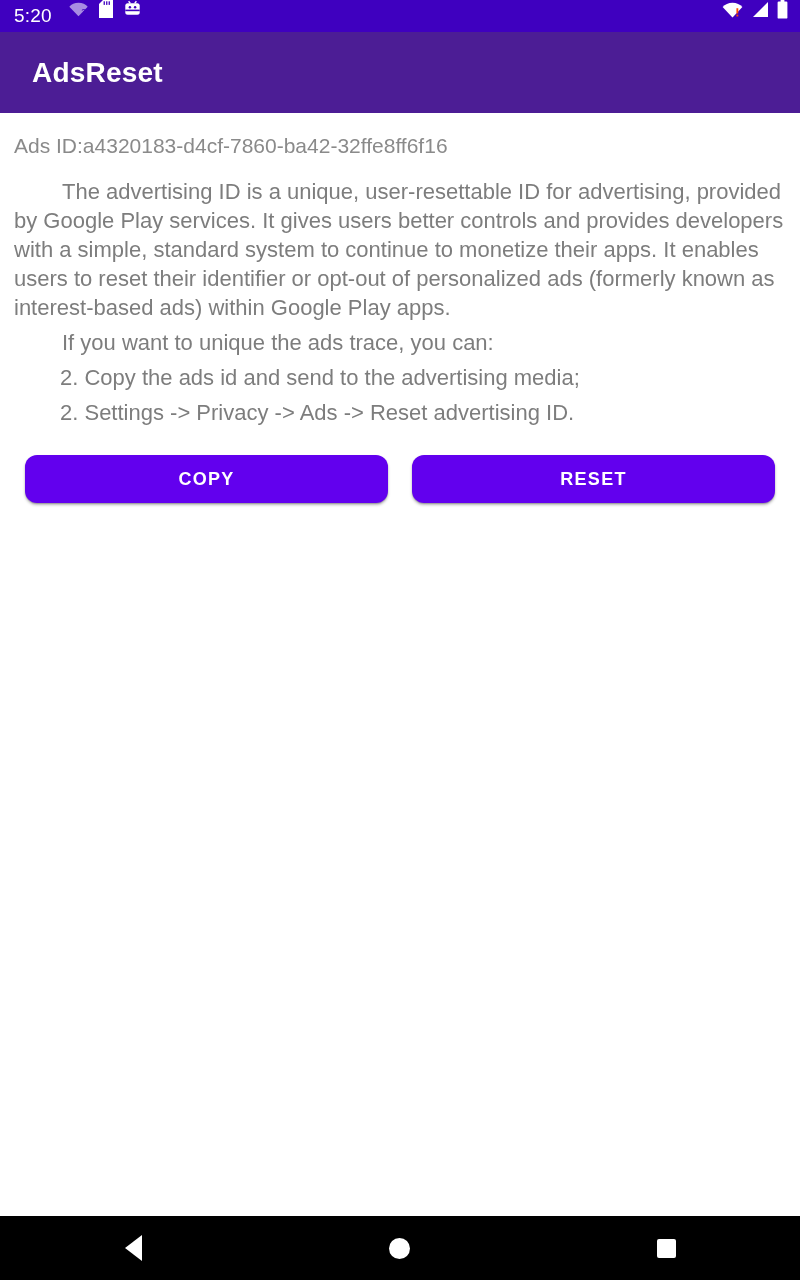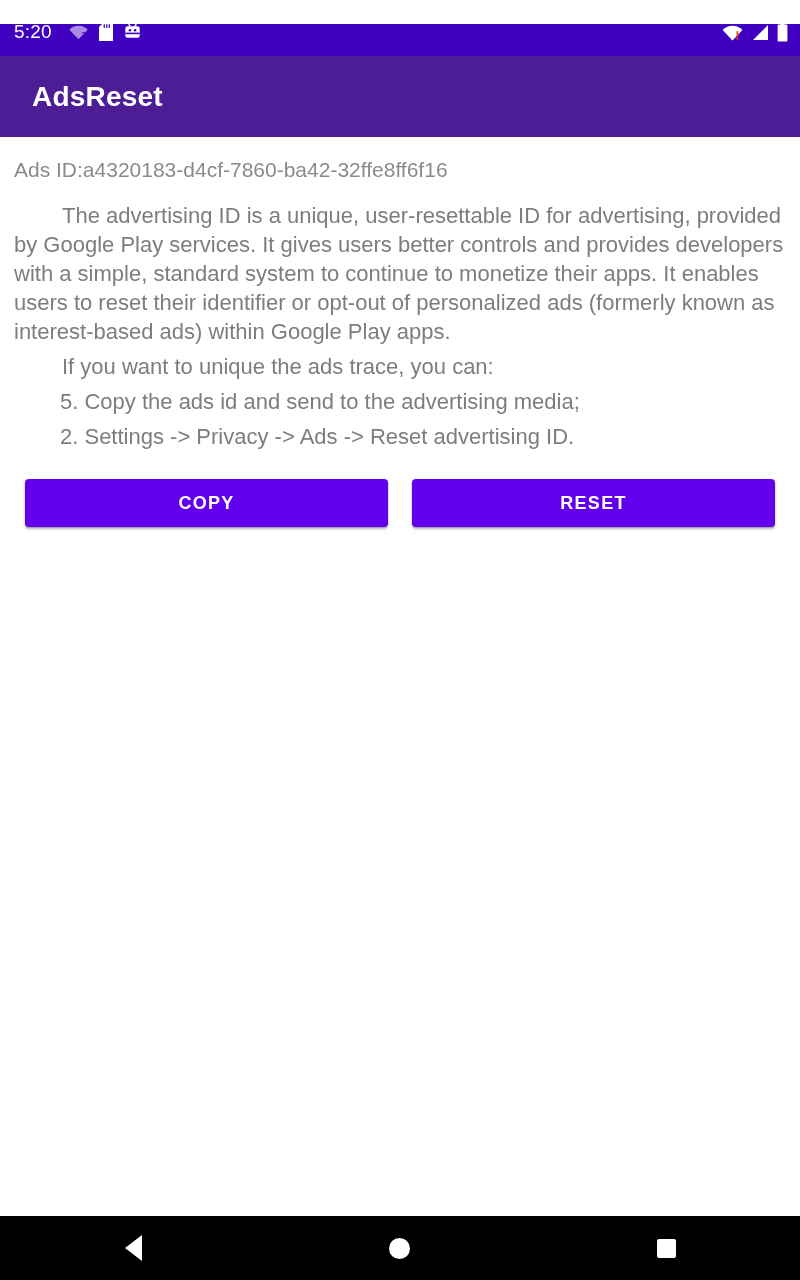--- a/index.html
+++ b/index.html
@@ -21,24 +21,23 @@
     background: #ffffff;
     display: flex;
     flex-direction: column;
   }
 
   
   .status-bar {
     height: 32px;
     background: #3f00bf;
     display: flex;
-    align-items: center;
+    align-items: flex-start;
     padding: 0 12px 16px 14px;
     flex: 0 0 32px;
-    margin-top: 24px;
   }
   .status-clock {
     color: #ffffff;
     font-size: 19px;
     font-weight: 400;
     letter-spacing: 0.2px;
     line-height: 32px;
   }
   .status-left-icons {
     display: flex;
@@ -109,21 +108,21 @@
     padding-left: 11px;
     padding-right: 11px;
     gap: 24px;
   }
   .mat-button {
     flex: 1 1 0;
     height: 48px;
     background: #6200ee;
     color: #ffffff;
     border: none;
-    border-radius: 4px;
+    border-radius: 12px;
     font-family: "Liberation Sans", sans-serif;
     font-size: 18px;
     font-weight: bold;
     letter-spacing: 1.3px;
     cursor: pointer;
     box-shadow: 0 2px 3px rgba(0,0,0,0.28), 0 1px 1px rgba(0,0,0,0.18);
     display: flex;
     align-items: center;
     justify-content: center;
   }
@@ -232,21 +231,21 @@
 
   <div class="content">
 
 
     <div class="line-info second">Ads ID:a4320183-d4cf-7860-ba42-32ffe8ff6f16</div>
 
     <p class="para">The advertising ID is a unique, user-resettable ID for advertising, provided by Google Play services. It gives users better controls and provides developers with a simple, standard system to continue to monetize their apps. It enables users to reset their identifier or opt-out of personalized ads (formerly known as interest-based ads) within Google Play apps.</p>
 
     <div class="sub-line">If you want to unique the ads trace, you can:</div>
 
-    <div class="sub-line step">5. Copy the ads id and send to the advertising media;</div>
+    <div class="sub-line step">2. Copy the ads id and send to the advertising media;</div>
 
     <div class="sub-line step">2. Settings -&gt; Privacy -&gt; Ads -&gt; Reset advertising ID.</div>
 
     <div class="button-row">
       <button class="mat-button">COPY</button>
       <button class="mat-button">RESET</button>
     </div>
 
   </div>
 

